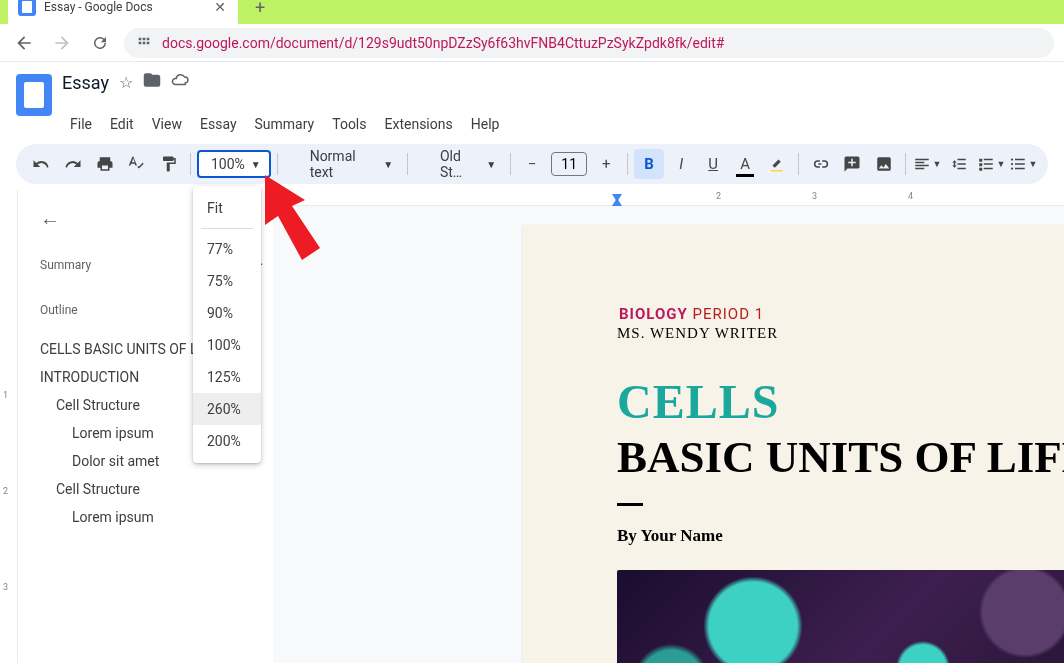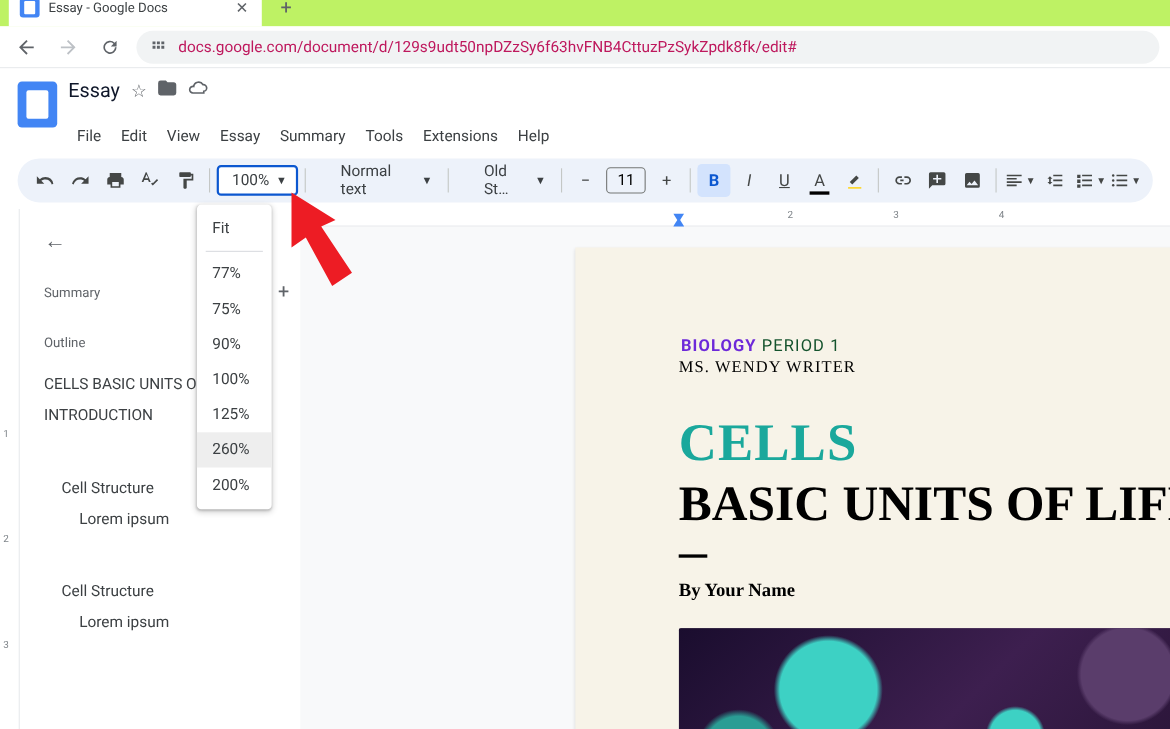--- a/index.html
+++ b/index.html
@@ -41,54 +41,54 @@
 .zoom-box { border: 2px solid #0b57d0; border-radius: 4px; height: 28px; padding: 0 8px 0 12px; display: flex; align-items: center; gap: 6px; font-size: 14px; color: #3c4043; cursor: pointer; background: #fff; }
 .zoom-box .caret { font-size: 10px; }
 .style-sel { padding: 0 8px; height: 28px; display: flex; align-items: center; gap: 6px; font-size: 14px; color: #3c4043; cursor: pointer; margin-left: 18px; }
 .font-size-wrap { display: flex; align-items: center; gap: 4px; }
 .fs-box { border: 1px solid #747775; border-radius: 4px; width: 36px; height: 24px; display: flex; align-items: center; justify-content: center; font-size: 14px; }
 .underline-a { position: relative; }
 .underline-a::after { content: ''; position: absolute; bottom: 2px; left: 6px; right: 6px; height: 3px; background: #000; }
 .tbtn svg { width: 18px; height: 18px; }
 
 
-.zoom-menu { position: absolute; top: 186px; left: 179px; width: 68px; background: #fff; border-radius: 4px; box-shadow: 0 2px 6px rgba(0,0,0,.2), 0 1px 2px rgba(0,0,0,.15); padding: 6px 0; z-index: 100; }
+.zoom-menu { position: absolute; top: 186px; left: 193px; width: 68px; background: #fff; border-radius: 4px; box-shadow: 0 2px 6px rgba(0,0,0,.2), 0 1px 2px rgba(0,0,0,.15); padding: 6px 0; z-index: 100; }
 .zoom-opt { padding: 8px 14px; font-size: 14px; color: #3c4043; cursor: pointer; }
 .zoom-opt.hov { background: #eeeeee; }
 .zoom-div { height: 1px; background: #dadce0; margin: 4px 8px; }
 
 
 .arrow { position: absolute; top: 170px; left: 260px; z-index: 200; pointer-events: none; }
 .arrow svg { width: 80px; height: 90px; }
 
 
 .main { display: flex; position: absolute; top: 190px; bottom: 0; left: 0; right: 0; }
 .ruler-v { width: 18px; background: #fff; border-right: 1px solid #e8eaed; position: relative; font-size: 9px; color: #80868b; }
 .ruler-v .tick { position: absolute; left: 3px; }
 
 
 .outline-panel { width: 255px; padding: 16px 10px 0 22px; font-size: 14px; color: #3c4043; background: #fff; }
 .outline-back { color: #5f6368; font-size: 20px; margin-bottom: 24px; cursor: pointer; }
 .sum-row { display: flex; align-items: center; justify-content: space-between; font-size: 12px; color: #5f6368; margin-bottom: 28px; }
 .sum-row .plus { color: #5f6368; font-size: 18px; cursor: pointer; }
 .outline-label { font-size: 12px; color: #5f6368; margin-bottom: 18px; }
 .outline-item { padding: 6px 0; font-size: 14px; color: #3c4043; cursor: pointer; white-space: nowrap; overflow: hidden; text-overflow: ellipsis; }
-.outline-item.l1 { padding-left: 16px; margin-top: 38px; }
+.outline-item.l1 { padding-left: 16px; }
 .outline-item.l2 { padding-left: 32px; }
 
 
 .doc-wrap { flex: 1; position: relative; background: #f8f9fa; overflow: hidden; }
 .ruler-h { height: 16px; background: #fff; border-bottom: 1px solid #e8eaed; position: relative; font-size: 9px; color: #80868b; margin-left: 0; }
 .ruler-h .num { position: absolute; top: 1px; }
 .ruler-h .marker { position: absolute; top: 4px; width: 10px; height: 10px; }
 .doc-page { position: absolute; top: 35px; left: 250px; width: 820px; background: #f7f3e8; min-height: 700px; padding: 80px 0 0 94px; box-shadow: 0 1px 3px rgba(0,0,0,.12); }
 .cursor-line { border-left: 2px solid #000; padding-left: 0; display: inline-block; }
 .p-bio { font-family: 'Times New Roman', serif; font-size: 15px; letter-spacing: 1px; }
-.p-bio .b { font-weight: bold; color: #6d28d9; }
-.p-bio .r { color: #14532d; }
+.p-bio .b { font-weight: bold; color: #be185d; }
+.p-bio .r { color: #b91c1c; }
 .p-teacher { font-family: 'Times New Roman', serif; font-size: 15px; letter-spacing: 1px; color: #000; margin-top: 2px; }
 .h-cells { font-family: 'Times New Roman', serif; font-size: 48px; font-weight: bold; color: #1aa89c; margin-top: 32px; letter-spacing: 1px; }
 .h-basic { font-family: 'Times New Roman', serif; font-size: 45px; font-weight: bold; color: #000; margin-top: 2px; letter-spacing: 0px; white-space: nowrap; }
 .hr-short { width: 26px; height: 3px; background: #000; margin-top: 20px; }
 .byline { font-family: 'Times New Roman', serif; font-size: 17px; font-weight: bold; color: #000; margin-top: 20px; }
 .cell-img { margin-top: 24px; width: 680px; height: 140px; background: radial-gradient(circle at 20% 40%, #3dd1c4 0%, #3dd1c4 8%, transparent 9%), radial-gradient(circle at 45% 70%, #3dd1c4 0%, #3dd1c4 6%, transparent 7%), radial-gradient(circle at 8% 80%, #2a9d94 0%, #2a9d94 5%, transparent 6%), radial-gradient(circle at 60% 30%, #5a3d6b 0%, #5a3d6b 10%, transparent 11%), radial-gradient(circle at 82% 75%, #d67ba8 0%, #d67ba8 18%, transparent 19%), linear-gradient(135deg, #1a0d2e 0%, #3d1f4f 40%, #2a1538 70%, #150920 100%); border-radius: 2px; position: relative; overflow: hidden; }
 .cell-img::after { content:''; position:absolute; right: 30px; bottom: -10px; width: 180px; height: 120px; background: radial-gradient(ellipse at center, #e89bc4 0%, #c76ba0 40%, #a04d80 70%); border-radius: 50% 50% 48% 52%; border: 2px solid #7a3560; }
 </style>
 </head>
 <body>
@@ -298,20 +298,21 @@
     <div class="outline-back">←</div>
     <div class="sum-row">
       <span>Summary</span>
       <span class="plus">+</span>
     </div>
     <div class="outline-label">Outline</div>
     <div class="outline-item">CELLS BASIC UNITS OF LIFE</div>
     <div class="outline-item">INTRODUCTION</div>
     <div class="outline-item l1">Cell Structure</div>
     <div class="outline-item l2">Lorem ipsum</div>
+    <div class="outline-item l2">Dolor sit amet</div>
     <div class="outline-item l1">Cell Structure</div>
     <div class="outline-item l2">Lorem ipsum</div>
   </div>
 
   <div class="doc-wrap">
     <div class="ruler-h">
       <span class="num" style="left:443px">2</span>
       <span class="num" style="left:539px">3</span>
       <span class="num" style="left:635px">4</span>
       <svg class="marker" style="left:339px" viewBox="0 0 10 10">

